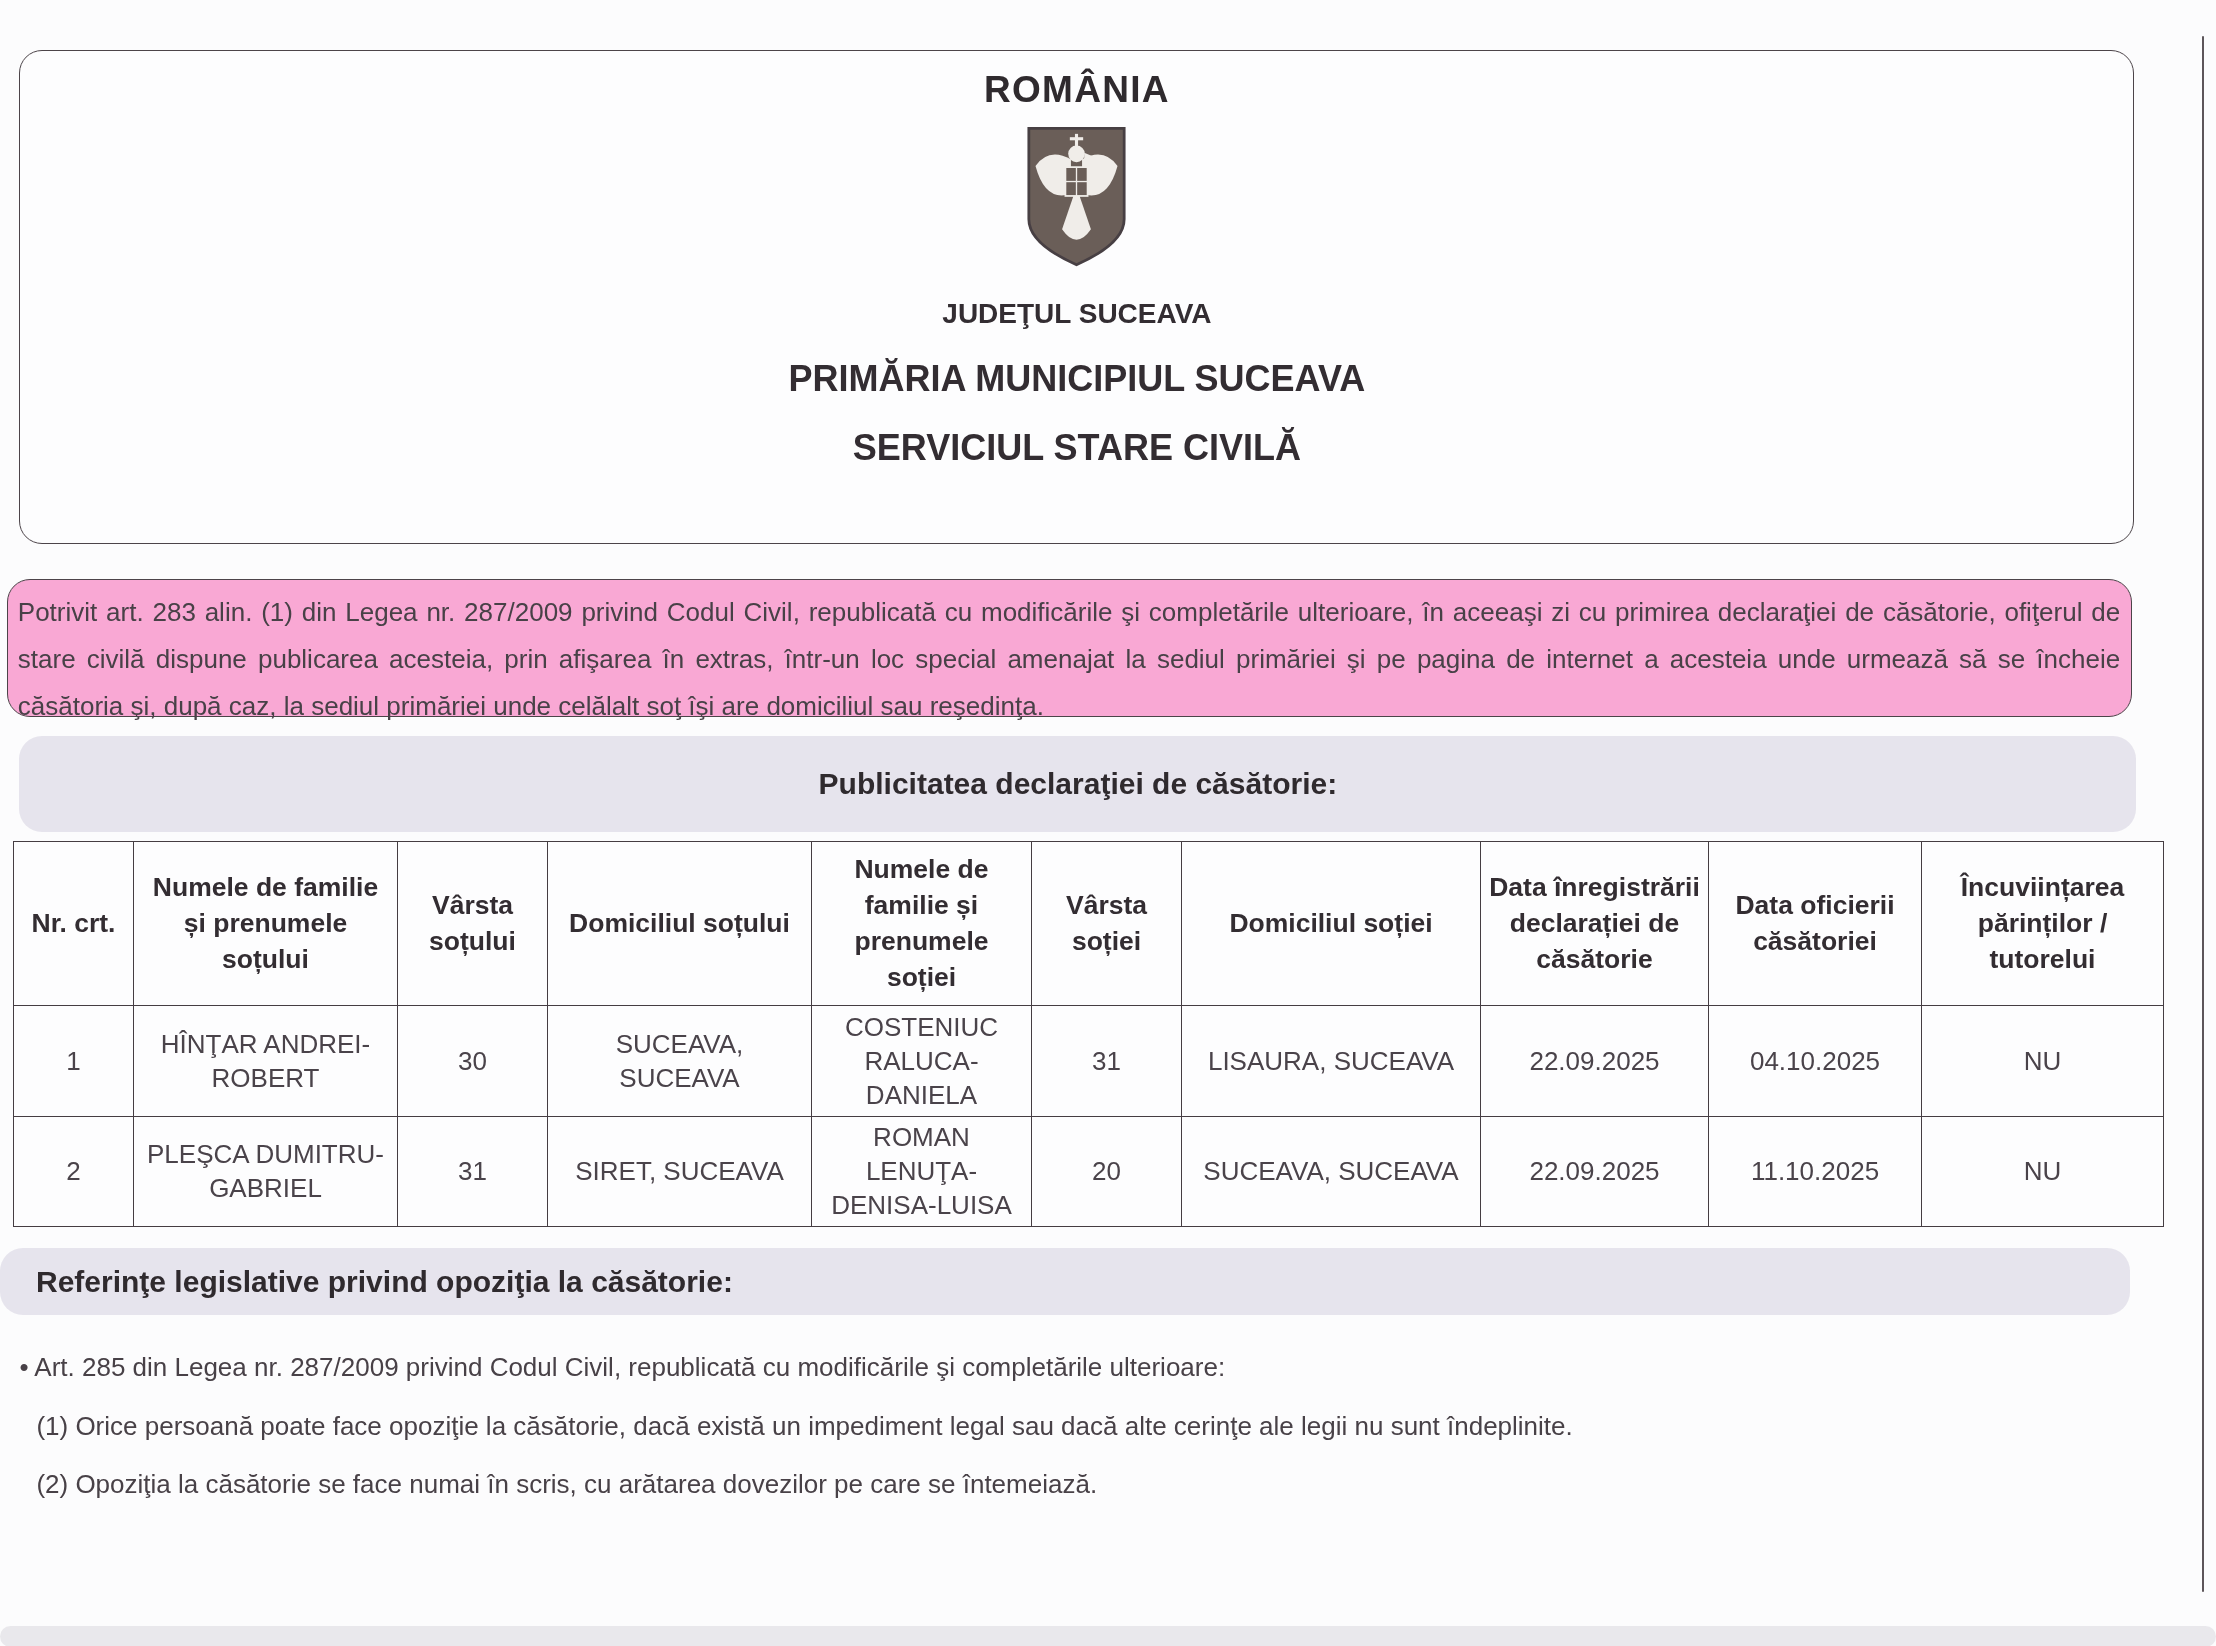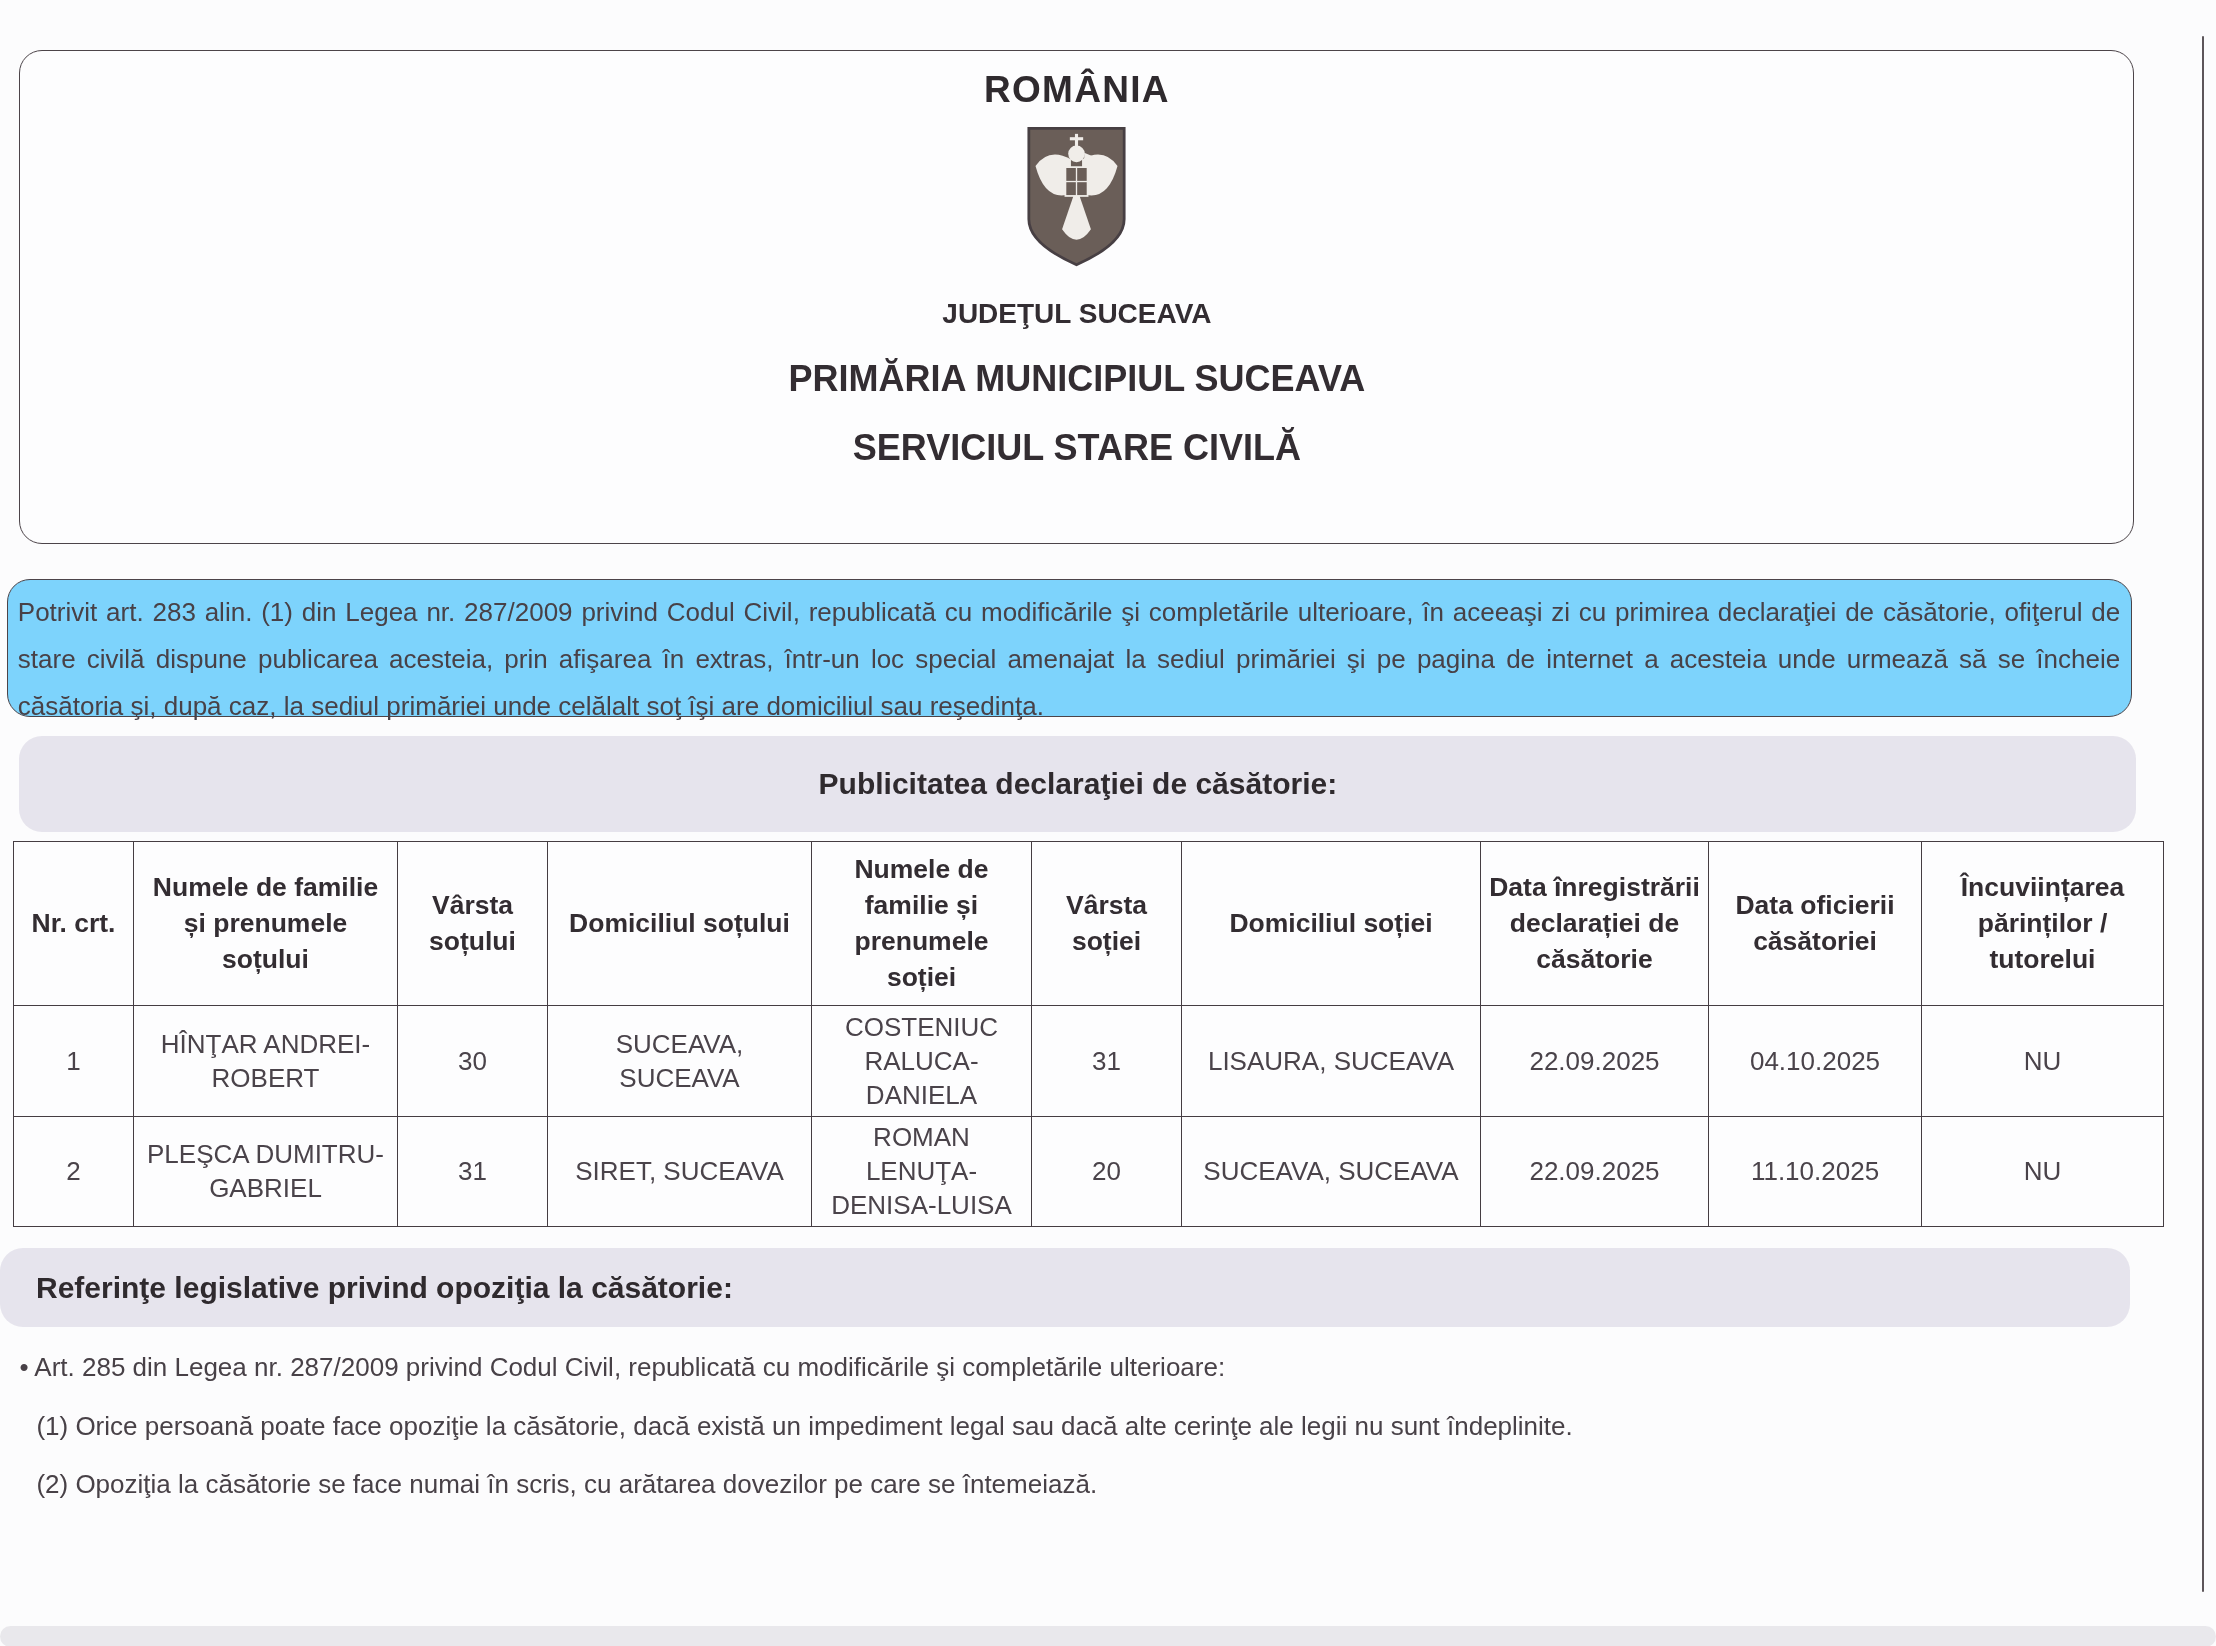--- a/index.html
+++ b/index.html
@@ -37,35 +37,35 @@
 
   
   .intro-box{
     left:6.5px; top:579px; width:2125px; height:138px;
     border:1.9px solid #4c4449;
     padding:9px 10.3px 0 10.3px;
     box-sizing:border-box;
     font-size:26px; line-height:47px;
     text-align:justify;
     color:#484147;
-    background:#7dd3fc;
+    background:#f9a8d4;
   }
 
   
   .band{
     background:#e6e4ed;
     display:flex; align-items:center;
     color:#2f2a2e; font-weight:bold; font-size:30px;
   }
   .band-publicity{
     left:19.4px; top:736px; width:2117px; height:96px;
     justify-content:center;
   }
   .band-references{
-    left:0; top:1248px; width:2130px; height:79px;
+    left:0; top:1248px; width:2130px; height:67px;
     justify-content:flex-start;
     padding-left:36px; box-sizing:border-box;
   }
 
   
   table.decl{
     position:absolute; left:13px; top:841px; width:2150px;
     border-collapse:collapse;
     table-layout:fixed;
     background:#fdfdfe;

